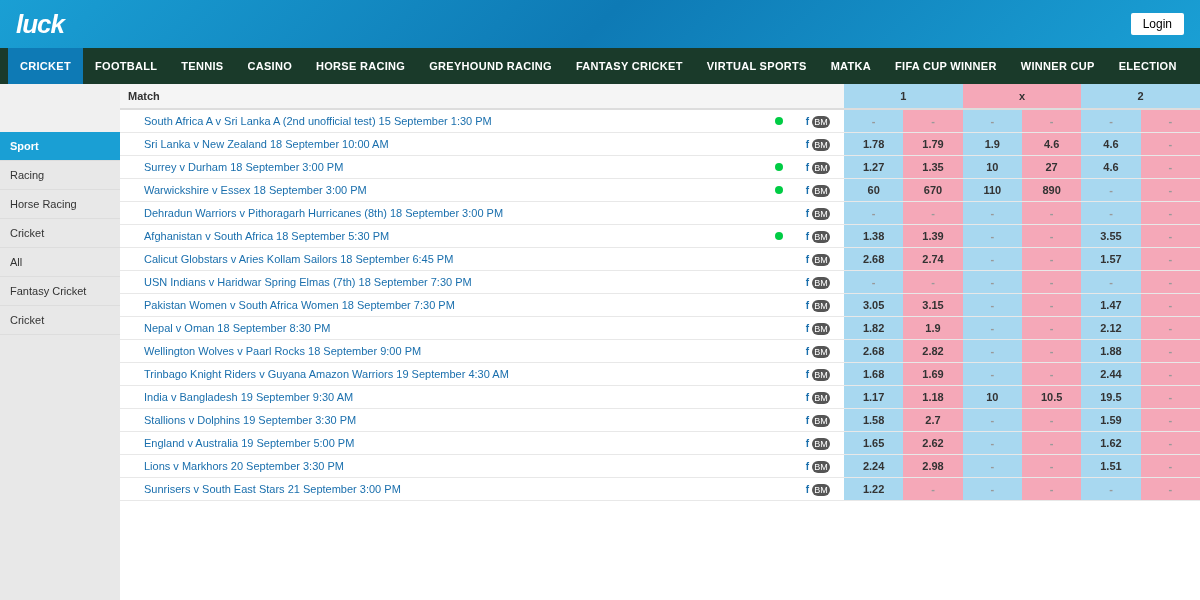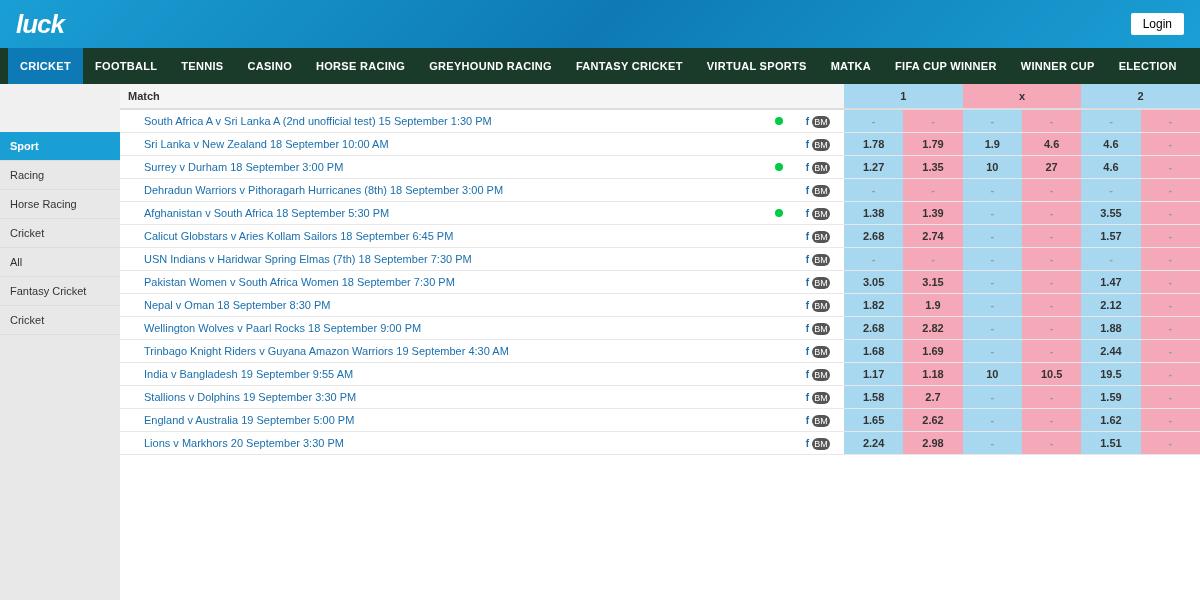--- a/index.html
+++ b/index.html
@@ -254,20 +254,34 @@
       <span class="icon-bm">BM</span>
     </td>
     <td class="odds-back">1.27</td>
     <td class="odds-lay">1.35</td>
     <td class="odds-back">10</td>
     <td class="odds-lay">27</td>
     <td class="odds-back">4.6</td>
     <td class="odds-lay odds-dash">-</td>
   </tr>
           <tr>
+    <td class="match-name">Warwickshire v Essex 18 September 3:00 PM</td>
+    <td style="width:14px"><span class="live-dot"></span></td>
+    <td class="col-icons">
+      <span class="icon-f">f</span>
+      <span class="icon-bm">BM</span>
+    </td>
+    <td class="odds-back">60</td>
+    <td class="odds-lay">670</td>
+    <td class="odds-back">110</td>
+    <td class="odds-lay">890</td>
+    <td class="odds-back odds-dash">-</td>
+    <td class="odds-lay odds-dash">-</td>
+  </tr>
+          <tr>
     <td class="match-name">Dehradun Warriors v Pithoragarh Hurricanes (8th) 18 September 3:00 PM</td>
     <td style="width:14px"></td>
     <td class="col-icons">
       <span class="icon-f">f</span>
       <span class="icon-bm">BM</span>
     </td>
     <td class="odds-back odds-dash">-</td>
     <td class="odds-lay odds-dash">-</td>
     <td class="odds-back odds-dash">-</td>
     <td class="odds-lay odds-dash">-</td>
@@ -366,21 +380,21 @@
       <span class="icon-bm">BM</span>
     </td>
     <td class="odds-back">1.68</td>
     <td class="odds-lay">1.69</td>
     <td class="odds-back odds-dash">-</td>
     <td class="odds-lay odds-dash">-</td>
     <td class="odds-back">2.44</td>
     <td class="odds-lay odds-dash">-</td>
   </tr>
           <tr>
-    <td class="match-name">India v Bangladesh 19 September 9:55 AM</td>
+    <td class="match-name">India v Bangladesh 19 September 9:30 AM</td>
     <td style="width:14px"></td>
     <td class="col-icons">
       <span class="icon-f">f</span>
       <span class="icon-bm">BM</span>
     </td>
     <td class="odds-back">1.17</td>
     <td class="odds-lay">1.18</td>
     <td class="odds-back">10</td>
     <td class="odds-lay">10.5</td>
     <td class="odds-back">19.5</td>
@@ -421,16 +435,30 @@
       <span class="icon-f">f</span>
       <span class="icon-bm">BM</span>
     </td>
     <td class="odds-back">2.24</td>
     <td class="odds-lay">2.98</td>
     <td class="odds-back odds-dash">-</td>
     <td class="odds-lay odds-dash">-</td>
     <td class="odds-back">1.51</td>
     <td class="odds-lay odds-dash">-</td>
   </tr>
+          <tr>
+    <td class="match-name">Sunrisers v South East Stars 21 September 3:00 PM</td>
+    <td style="width:14px"></td>
+    <td class="col-icons">
+      <span class="icon-f">f</span>
+      <span class="icon-bm">BM</span>
+    </td>
+    <td class="odds-back">1.22</td>
+    <td class="odds-lay odds-dash">-</td>
+    <td class="odds-back odds-dash">-</td>
+    <td class="odds-lay odds-dash">-</td>
+    <td class="odds-back odds-dash">-</td>
+    <td class="odds-lay odds-dash">-</td>
+  </tr>
         </tbody>
     </table>
   </div>
 </div>
 
 </body></html>

